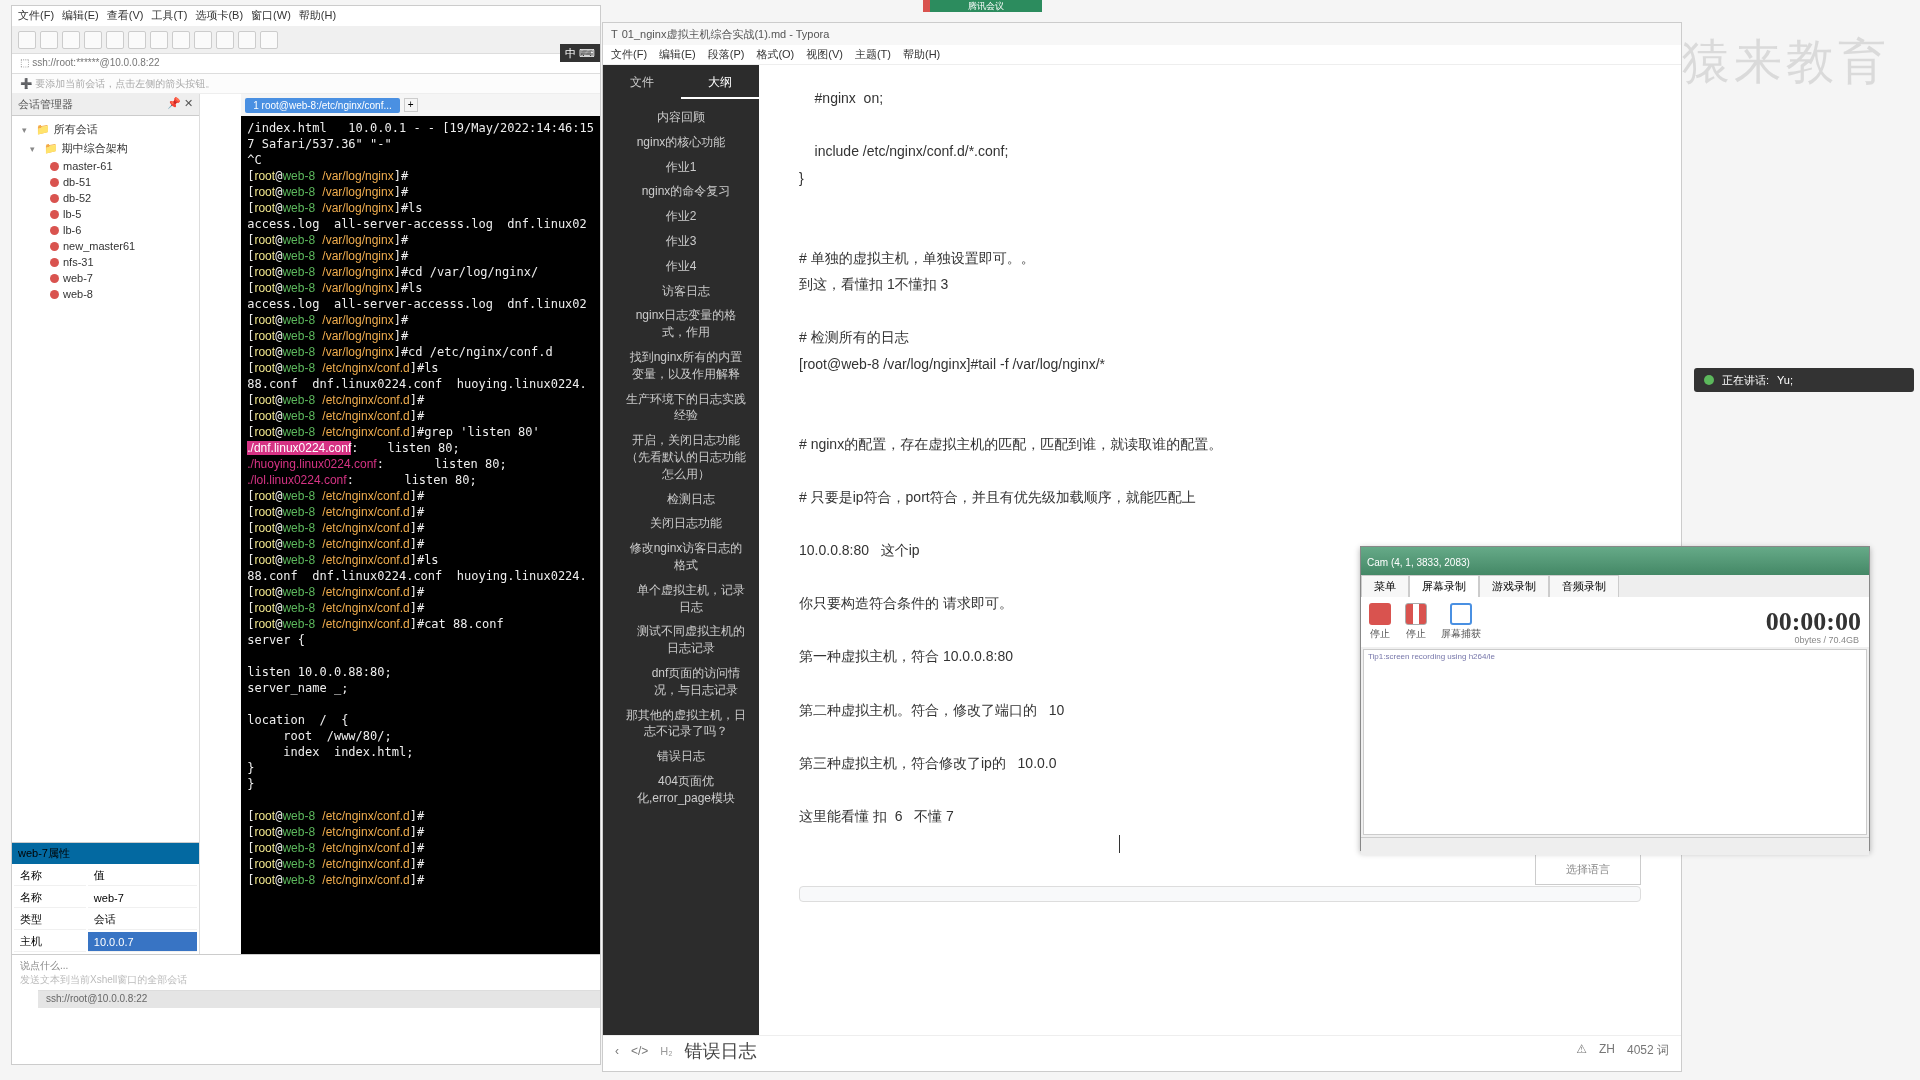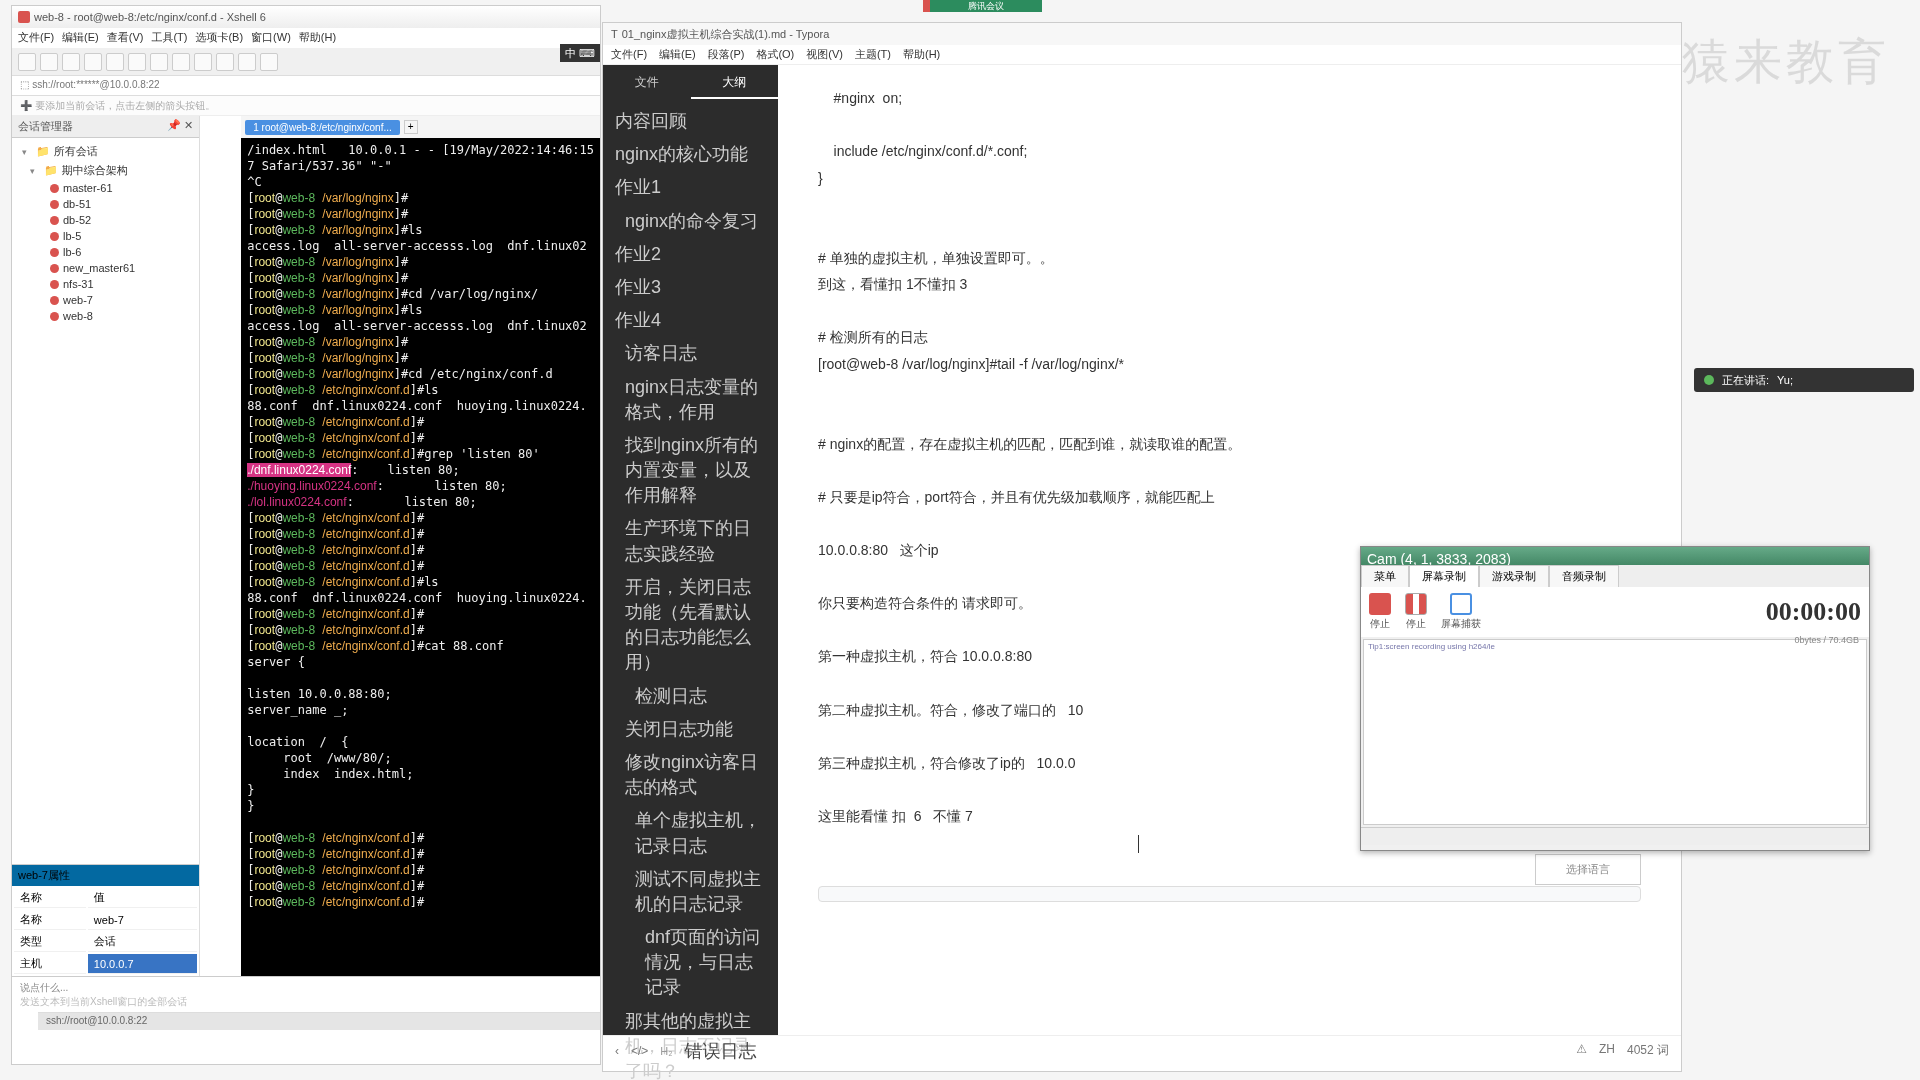--- a/index.html
+++ b/index.html
@@ -44,26 +44,26 @@
 .xs-status { height: 18px; font-size: 10px; color: #666; padding: 2px 8px; background: #e5e5e5; border-top: 1px solid #ddd; margin-left: 26px; }
 
 
 .ime { position: absolute; top: 44px; left: 560px; width: 40px; height: 18px; background: #333; color: #fff; font-size: 11px; text-align: center; line-height: 18px; }
 
 
 .typora { position: absolute; top: 22px; left: 602px; width: 1080px; height: 1050px; background: #fff; border: 1px solid #ccc; }
 .ty-title { height: 22px; font-size: 11px; padding: 3px 8px; color: #555; display: flex; align-items: center; gap: 4px; background: #f7f7f7; }
 .ty-menu { height: 20px; font-size: 11px; padding: 2px 8px; color: #333; display: flex; gap: 12px; border-bottom: 1px solid #eee; }
 .ty-body { display: flex; height: 970px; }
-.ty-side { width: 175px; background: #2c2c2c; color: #ccc; font-size: 12px; }
+.ty-side { width: 156px; background: #2c2c2c; color: #ccc; font-size: 12px; }
 .ty-side .tabbar { display: flex; height: 34px; }
 .ty-side .tabbar div { flex: 1; text-align: center; line-height: 34px; font-size: 12px; }
 .ty-side .tabbar .act { border-bottom: 2px solid #fff; color: #fff; }
 .ty-out { padding: 6px 2px; overflow: hidden; }
-.ty-out .it { padding: 4px 10px; font-size: 18px; cursor: pointer; line-height: 1.4; }
+.ty-out .it { padding: 4px 10px; font-size: 12px; cursor: pointer; line-height: 1.4; text-align: center; }
 .ty-out .it.l1 { padding-left: 10px; }
 .ty-out .it.l2 { padding-left: 20px; }
 .ty-out .it.l3 { padding-left: 30px; }
 .ty-out .it.l4 { padding-left: 40px; }
 .ty-ed { flex: 1; padding: 20px 40px; font-family: Consolas, monospace; font-size: 14px; color: #333; overflow: hidden; line-height: 1.9; position: relative; }
 .ty-ed .code { white-space: pre; }
 .ty-ed .code-input { border: 1px solid #ddd; border-radius: 4px; min-height: 16px; padding: 4px 8px; margin-top: 30px; background: #f8f9fa; }
 .ty-ed .lang-sel { position: absolute; right: 40px; bottom: 150px; border: 1px solid #ccc; padding: 4px 30px; font-size: 11px; color: #888; background: #fff; }
 .ty-foot { height: 30px; border-top: 1px solid #eee; display: flex; align-items: center; justify-content: space-between; padding: 0 12px; font-size: 12px; color: #777; }
 .ty-foot .lft { display: flex; gap: 12px; align-items: center; }
@@ -73,21 +73,21 @@
 
 
 .wm { position: absolute; top: 30px; right: 30px; font-size: 48px; color: #d0d0d0; font-family: "KaiTi", serif; letter-spacing: 4px; opacity: 0.7; pointer-events: none; }
 
 
 .speaking { position: absolute; top: 368px; right: 6px; width: 220px; height: 24px; background: #333; color: #fff; font-size: 11px; display: flex; align-items: center; gap: 8px; padding: 0 10px; border-radius: 3px; }
 .speaking .mic { width: 10px; height: 10px; background: #5cb85c; border-radius: 50%; }
 
 
 .ocam { position: absolute; top: 546px; left: 1360px; width: 510px; height: 305px; background: #f0f0f0; border: 1px solid #888; box-shadow: 0 2px 6px rgba(0,0,0,.3); }
-.oc-title { height: 18px; background: linear-gradient(#6a8,#486); color: #fff; font-size: 14px; padding: 4px 6px; }
+.oc-title { height: 28px; background: linear-gradient(#6a8,#486); color: #fff; font-size: 10px; padding: 10px 6px; }
 .oc-tabs { height: 22px; background: #eee; display: flex; font-size: 11px; }
 .oc-tabs div { padding: 3px 12px; border: 1px solid #ccc; border-bottom: none; background: #f7f7f7; }
 .oc-tabs .act { background: #fff; }
 .oc-tool { height: 50px; background: #fff; display: flex; align-items: center; padding: 0 8px; gap: 14px; }
 .oc-btn { display: flex; flex-direction: column; align-items: center; font-size: 10px; color: #555; gap: 2px; justify-content: space-between; }
 .oc-btn .ic { width: 22px; height: 22px; border-radius: 3px; }
 .oc-btn.stop .ic { background: #d9534f; }
 .oc-btn.pause .ic { background: linear-gradient(90deg,#d9534f 35%, transparent 35%, transparent 65%, #d9534f 65%); border: 1px solid #aaa; }
 .oc-btn.cap .ic { border: 2px solid #4a90e2; }
 .oc-time { margin-left: auto; font-size: 26px; font-weight: bold; color: #333; font-family: Consolas; }
@@ -99,24 +99,20 @@
 </style>
 </head>
 <body>
 
 <div class="conf-red"></div>
 <div class="conf-bar">腾讯会议</div>
 
 <div class="wm">猿来教育</div>
 
 <div class="xshell">
-  <div class="xs-title">
-    <span class="redicon"></span>
-    <span>web-8 - root@web-8:/etc/nginx/conf.d - Xshell 6</span>
-  </div>
   <div class="xs-menu">
     <span>文件(F)</span>
     <span>编辑(E)</span>
     <span>查看(V)</span>
     <span>工具(T)</span>
     <span>选项卡(B)</span>
     <span>窗口(W)</span>
     <span>帮助(H)</span>
   </div>
   <div class="xs-tool">

